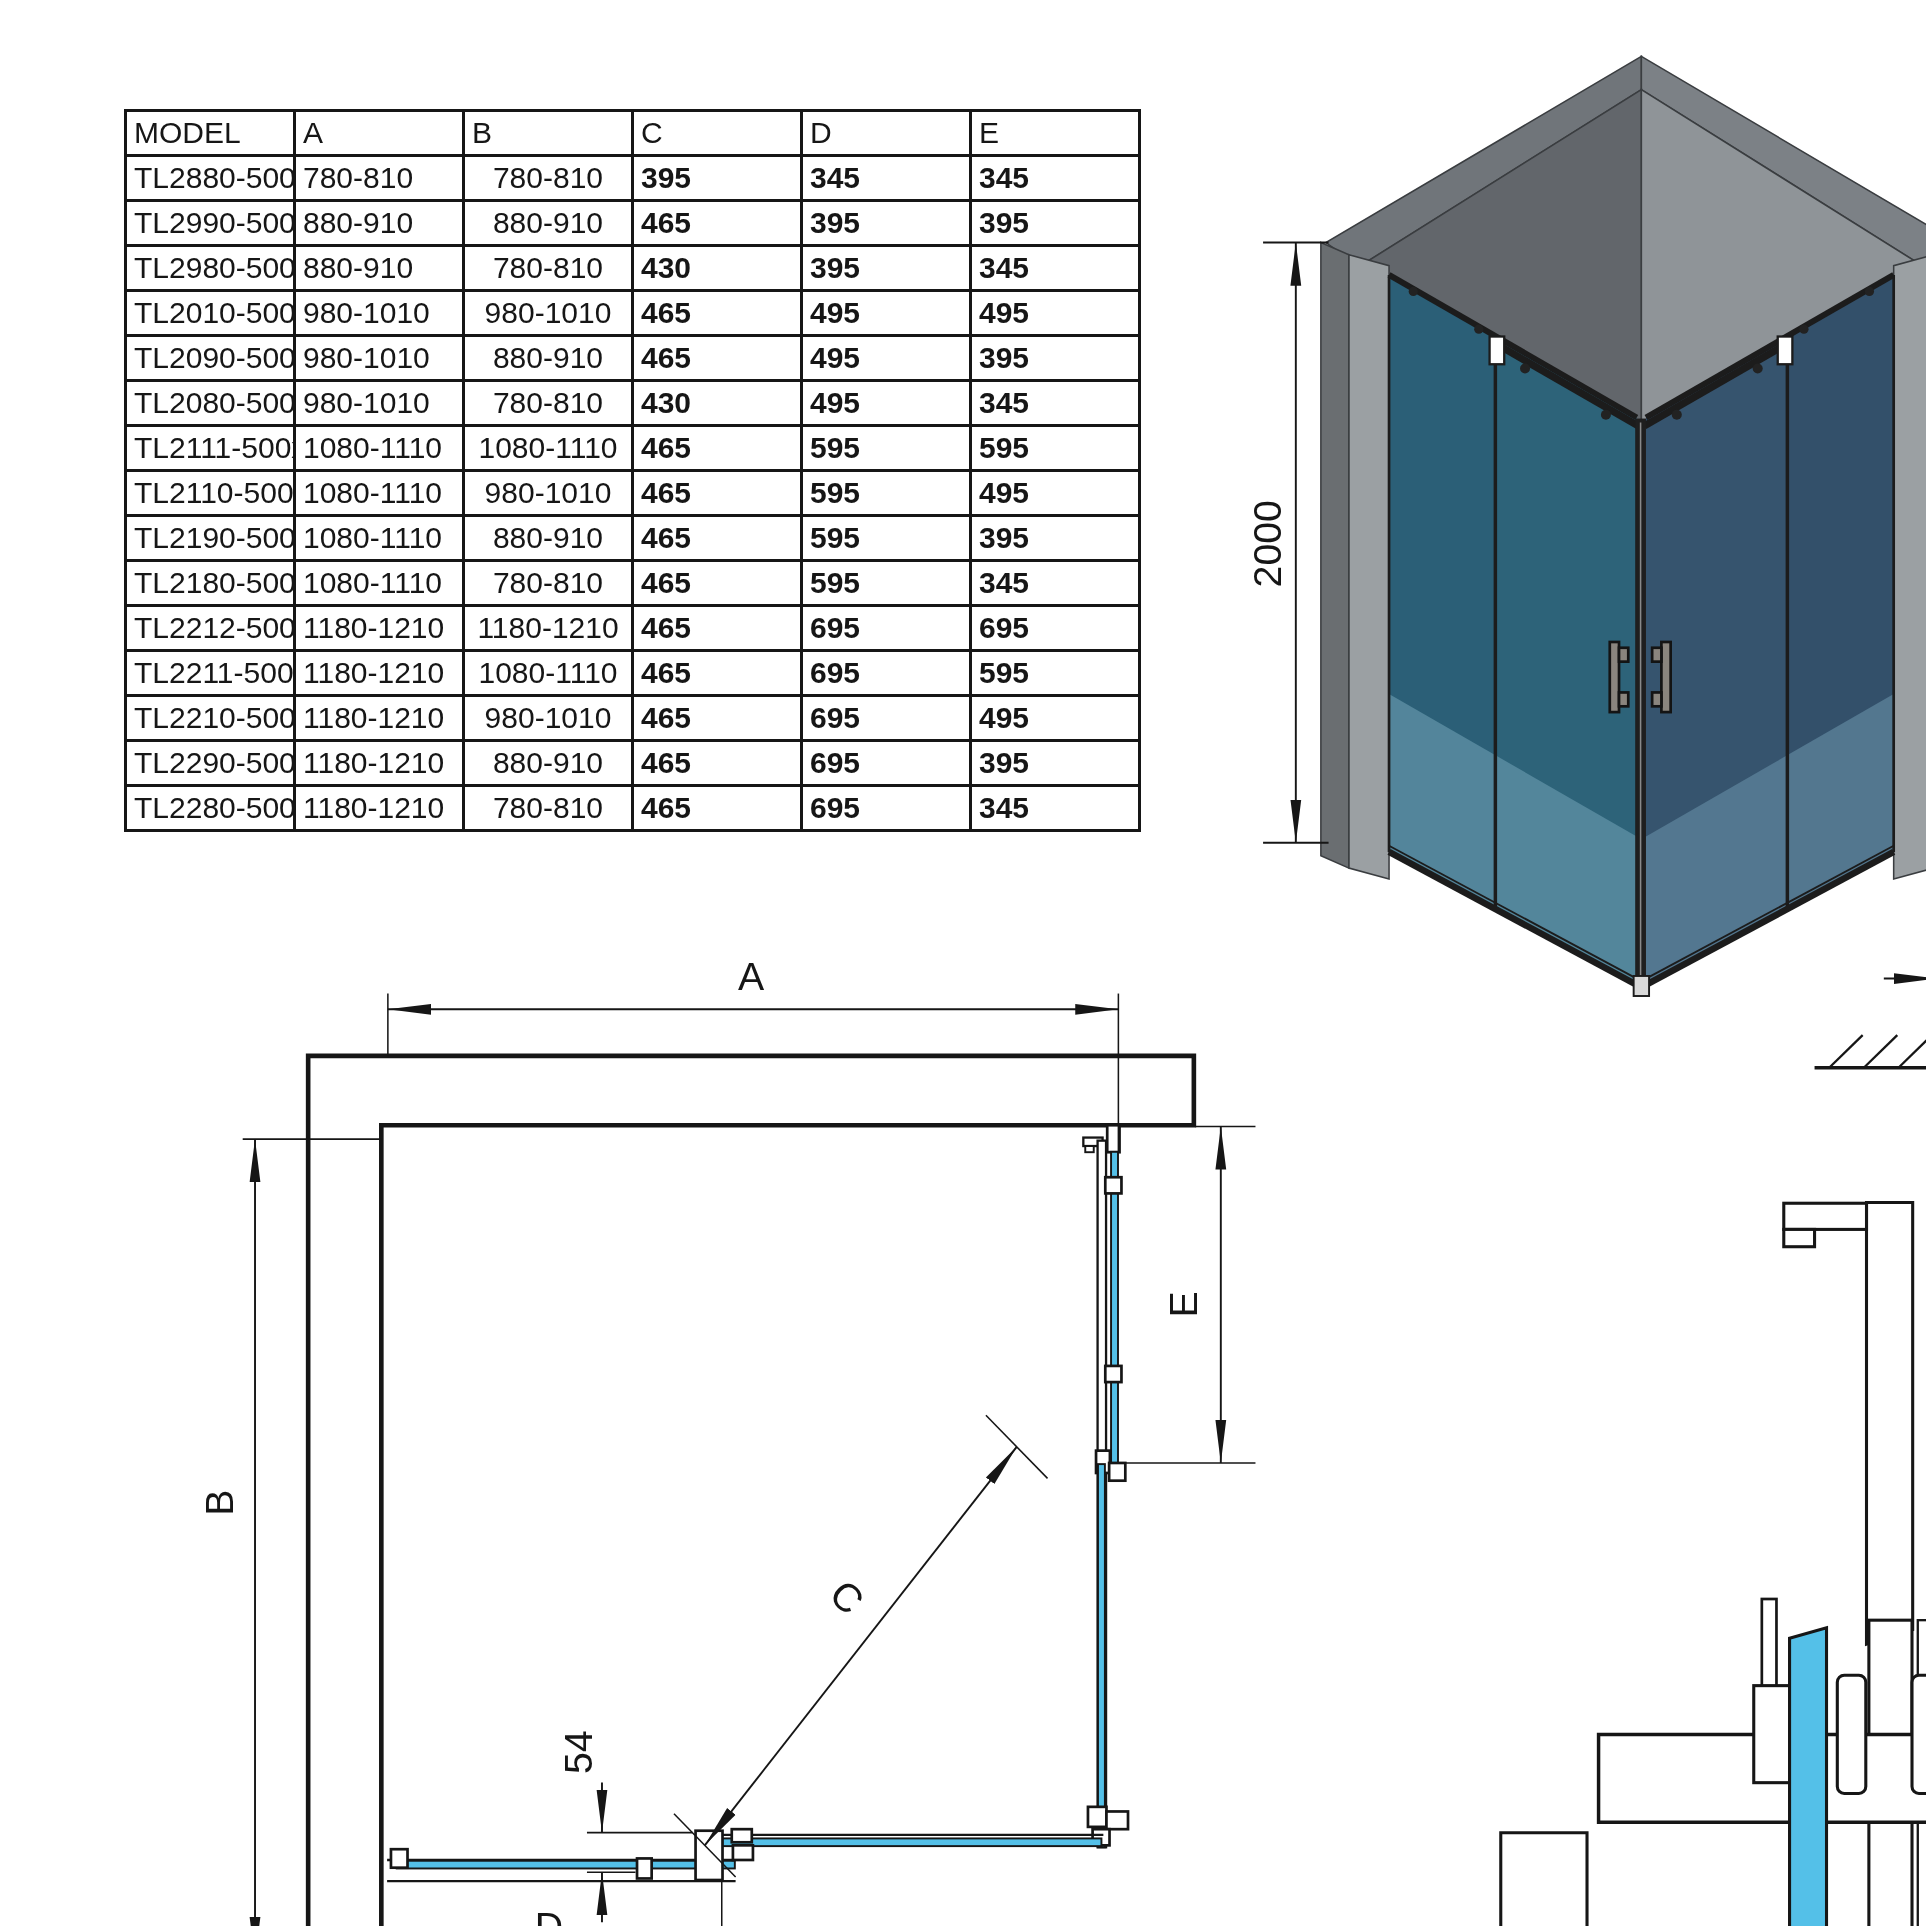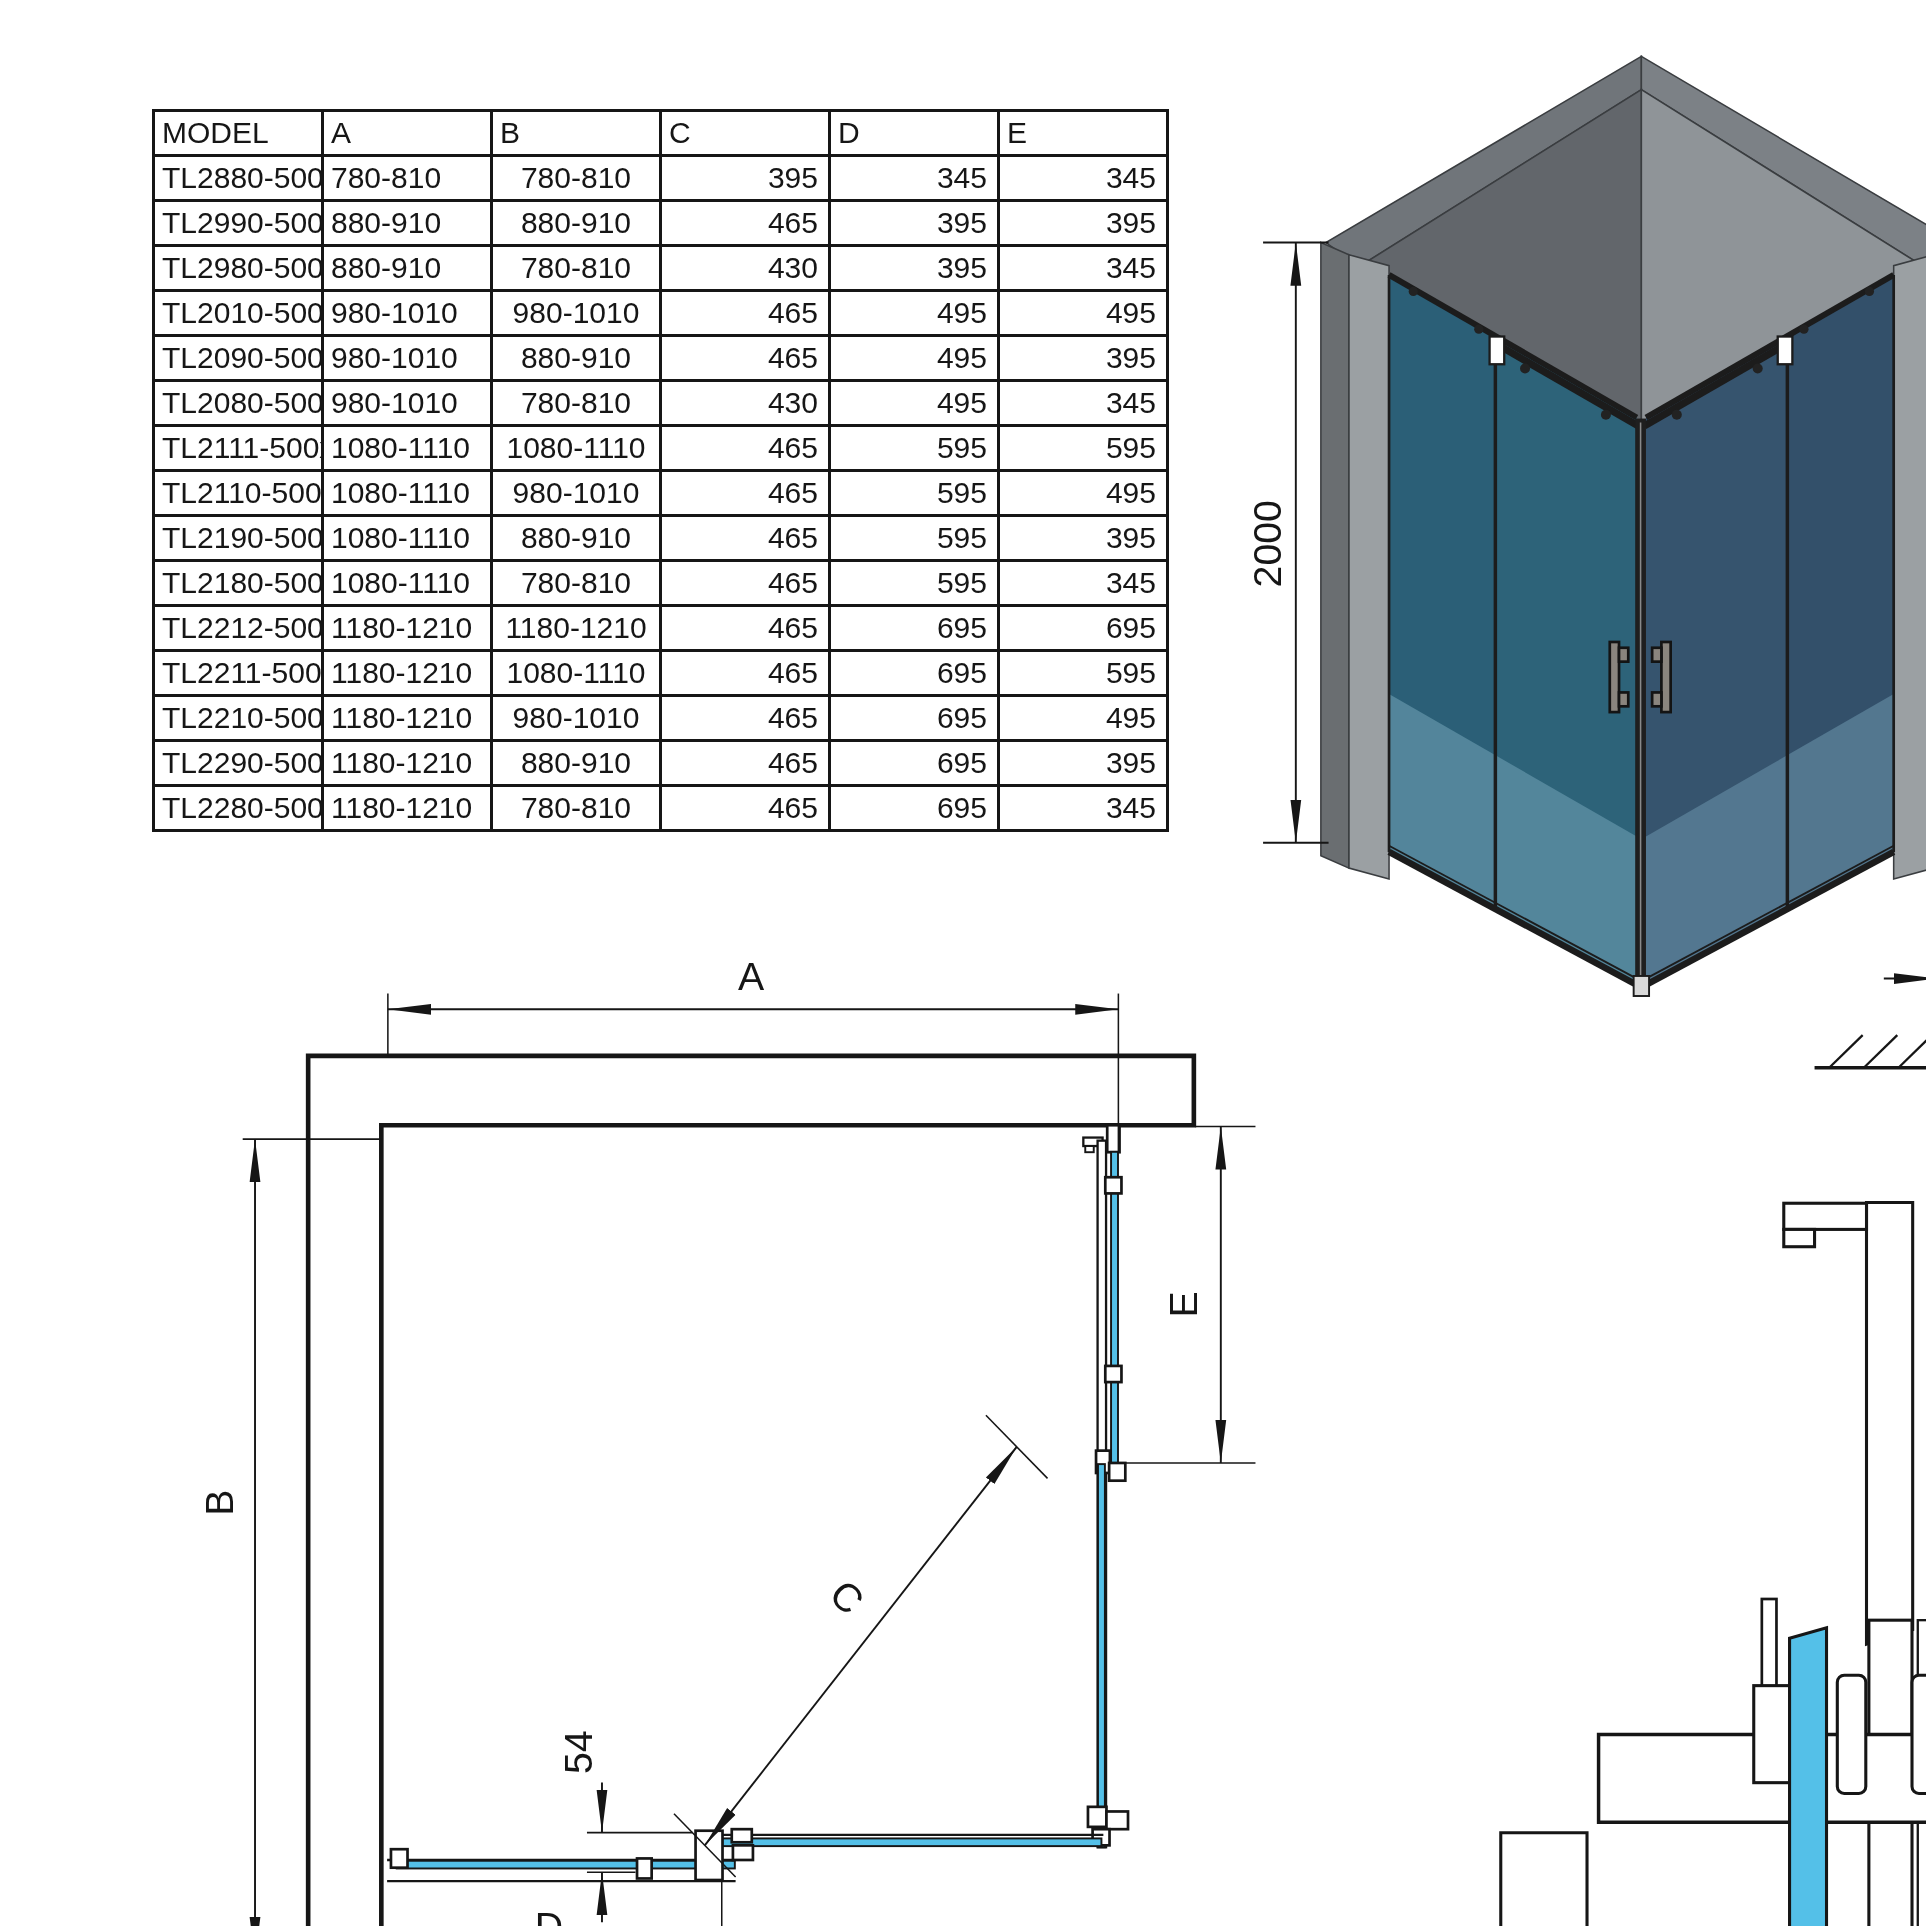--- a/index.html
+++ b/index.html
@@ -1,30 +1,30 @@
 <!DOCTYPE html>
 <html style="font-size:6.2px"><head>
 <meta charset="utf-8">
 <style>
   html,body{margin:0;padding:0;background:#ffffff;}
   body{width:2408px;height:2408px;overflow:hidden;
        font-family:"Liberation Sans",sans-serif;color:#1a1a1a;}
   .sheet{position:relative;width:2408px;height:2408px;background:#fff;}
 
   
-  .spec-table{position:absolute;left:152px;top:109px;width:1017px;
+  .spec-table{position:absolute;left:124px;top:109px;width:1017px;
               border-collapse:collapse;table-layout:fixed;}
   .spec-table th,.spec-table td{
       border:3.1px solid #161616;height:42px;
       font-size:30px;font-weight:400;line-height:1;
       padding:0 7px;white-space:nowrap;overflow:hidden;color:#161616;}
   .spec-table th{text-align:left;}
   .spec-table td.c0,.spec-table td.c1{text-align:left;}
   .spec-table td.c2{text-align:center;}
-  .spec-table td.c3,.spec-table td.c4,.spec-table td.c5{text-align:right;padding-right:10px;}
+  .spec-table td.c3,.spec-table td.c4,.spec-table td.c5{padding-right:10px;font-weight:bold;}
 
   
   svg{position:absolute;overflow:visible;}
   svg text{font-family:"Liberation Sans",sans-serif;fill:#161616;}
   .dim{font-size:102px;}
   .dim-small{font-size:95px;}
   .ln{stroke:#161616;fill:none;}
   .fill-w{fill:#ffffff;stroke:#161616;}
   .glass{fill:#54c0e8;stroke:#161616;}
   .dashed{stroke-dasharray:30 22;}

